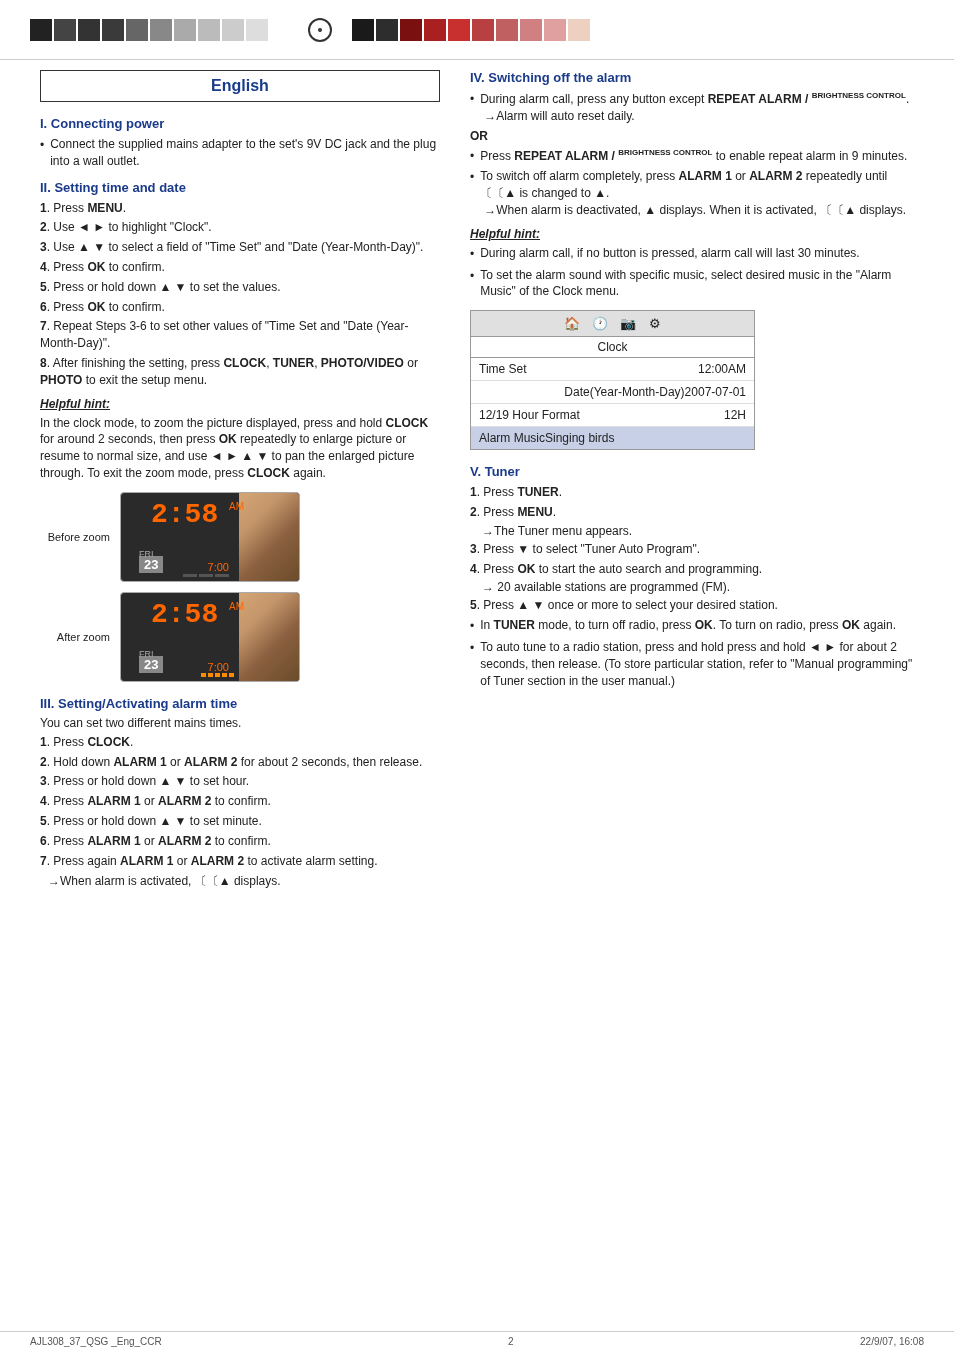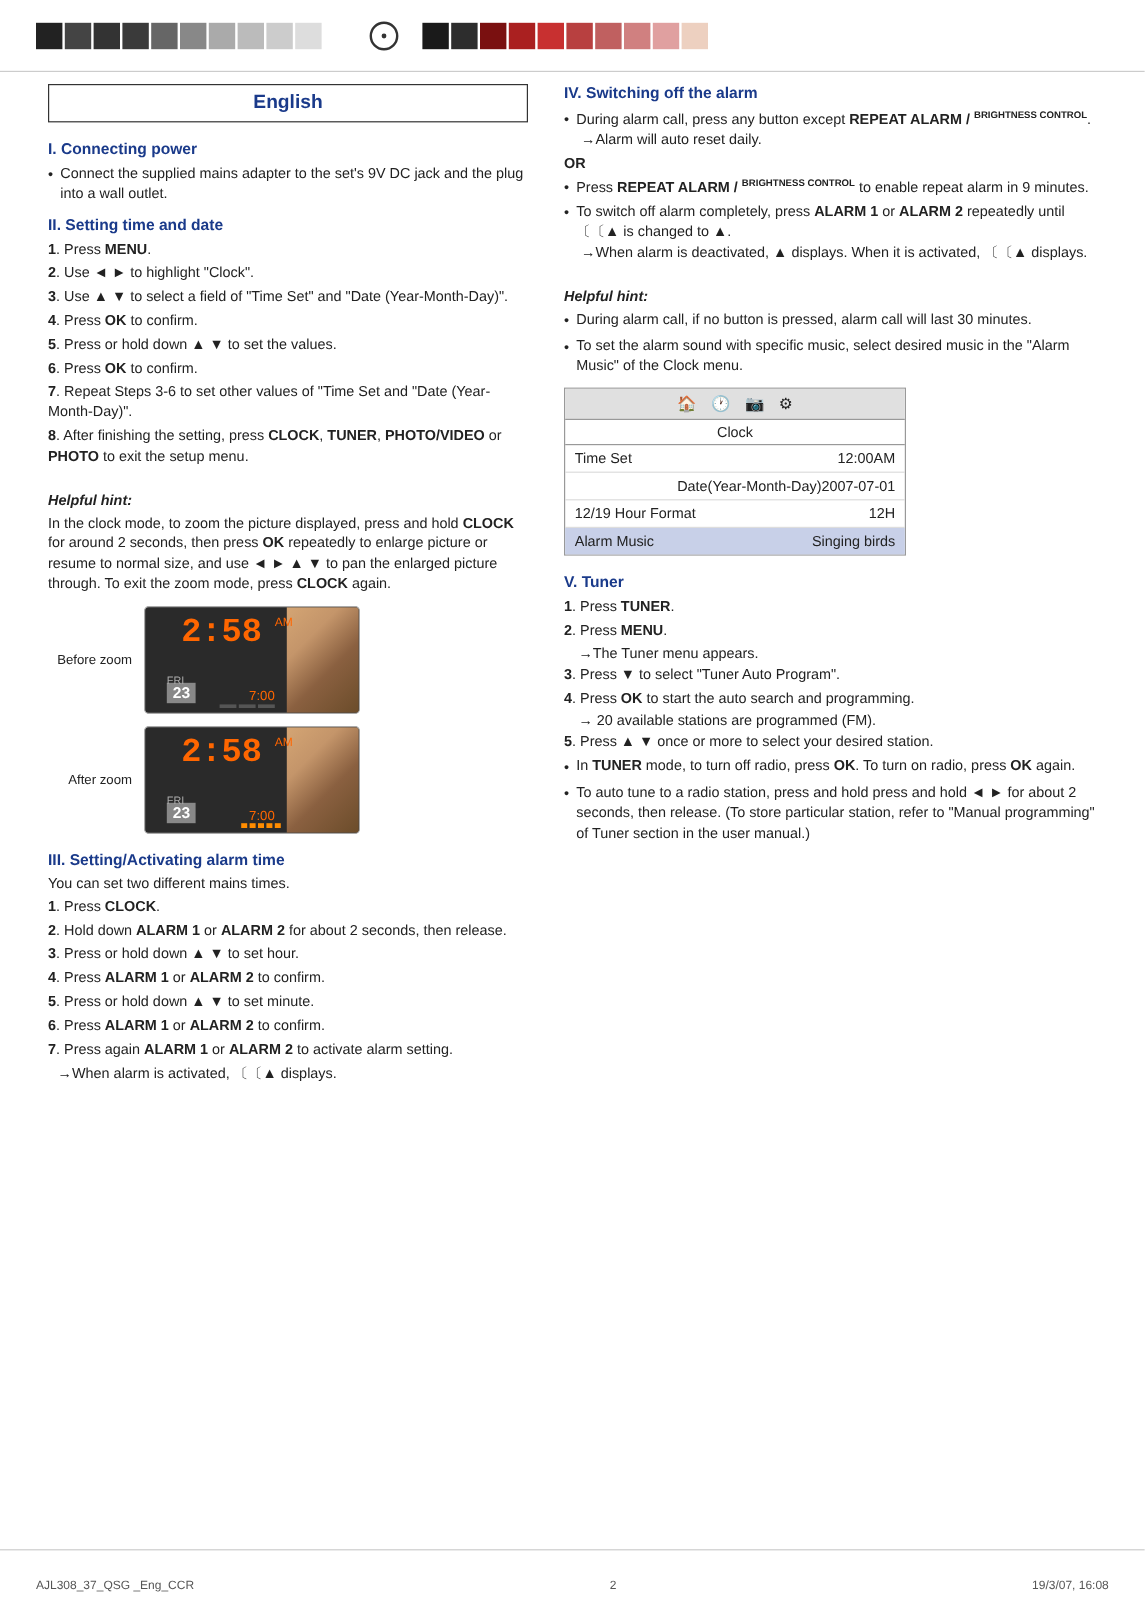--- a/index.html
+++ b/index.html
@@ -55,21 +55,21 @@
 
     
     .bottom-bar {
       position: absolute;
       bottom: 0;
       left: 0;
       right: 0;
       display: flex;
       align-items: center;
       justify-content: space-between;
-      padding: 24px 30px;
+      padding: 4px 30px;
       border-top: 1px solid #ccc;
       font-size: 10px;
       color: #555;
     }
 
     
     .main-content {
       padding: 10px 40px 60px 40px;
       display: flex;
       gap: 30px;
@@ -124,22 +124,23 @@
     .numbered-item .num {
       font-weight: bold;
     }
     b, strong { font-weight: bold; }
     .or-text { font-weight: bold; margin: 4px 0; }
 
     
     .helpful-hint-title {
       font-style: italic;
       font-weight: bold;
-      margin-top: 21px;
+      margin-top: 8px;
       margin-bottom: 4px;
+      text-decoration: underline;
     }
     .hint-text {
       line-height: 1.4;
       margin-bottom: 4px;
     }
 
     
     .zoom-area {
       display: flex;
       flex-direction: column;
@@ -415,21 +416,21 @@
             <span>12:00AM</span>
           </div>
           <div style="display:flex;justify-content:flex-end;padding:4px 8px;border-bottom:1px solid #ddd;">
             <span>Date(Year-Month-Day)</span>
             <span>2007-07-01</span>
           </div>
           <div style="display:flex;justify-content:space-between;padding:4px 8px;border-bottom:1px solid #ddd;">
             <span>12/19 Hour Format</span>
             <span>12H</span>
           </div>
-          <div style="display:flex;justify-content:space-between;padding:4px 8px;background:#c8d0e8;">
+          <div style="display:flex;padding:4px 8px;background:#c8d0e8;">
             <span>Alarm Music</span>
             <span>Singing birds</span>
           </div>
         </div>
       </div>
     </div>
 
     <div class="right-section tuner-section">
       <div class="section-heading">V. Tuner</div>
 
@@ -462,14 +463,14 @@
       </div>
     </div>
 
   </div>
 
 </div>
 
 <div class="bottom-bar">
   <span>AJL308_37_QSG _Eng_CCR</span>
   <span>2</span>
-  <span>19/3/07, 16:08</span>
+  <span>22/9/07, 16:08</span>
 </div>
 
 </body></html>

